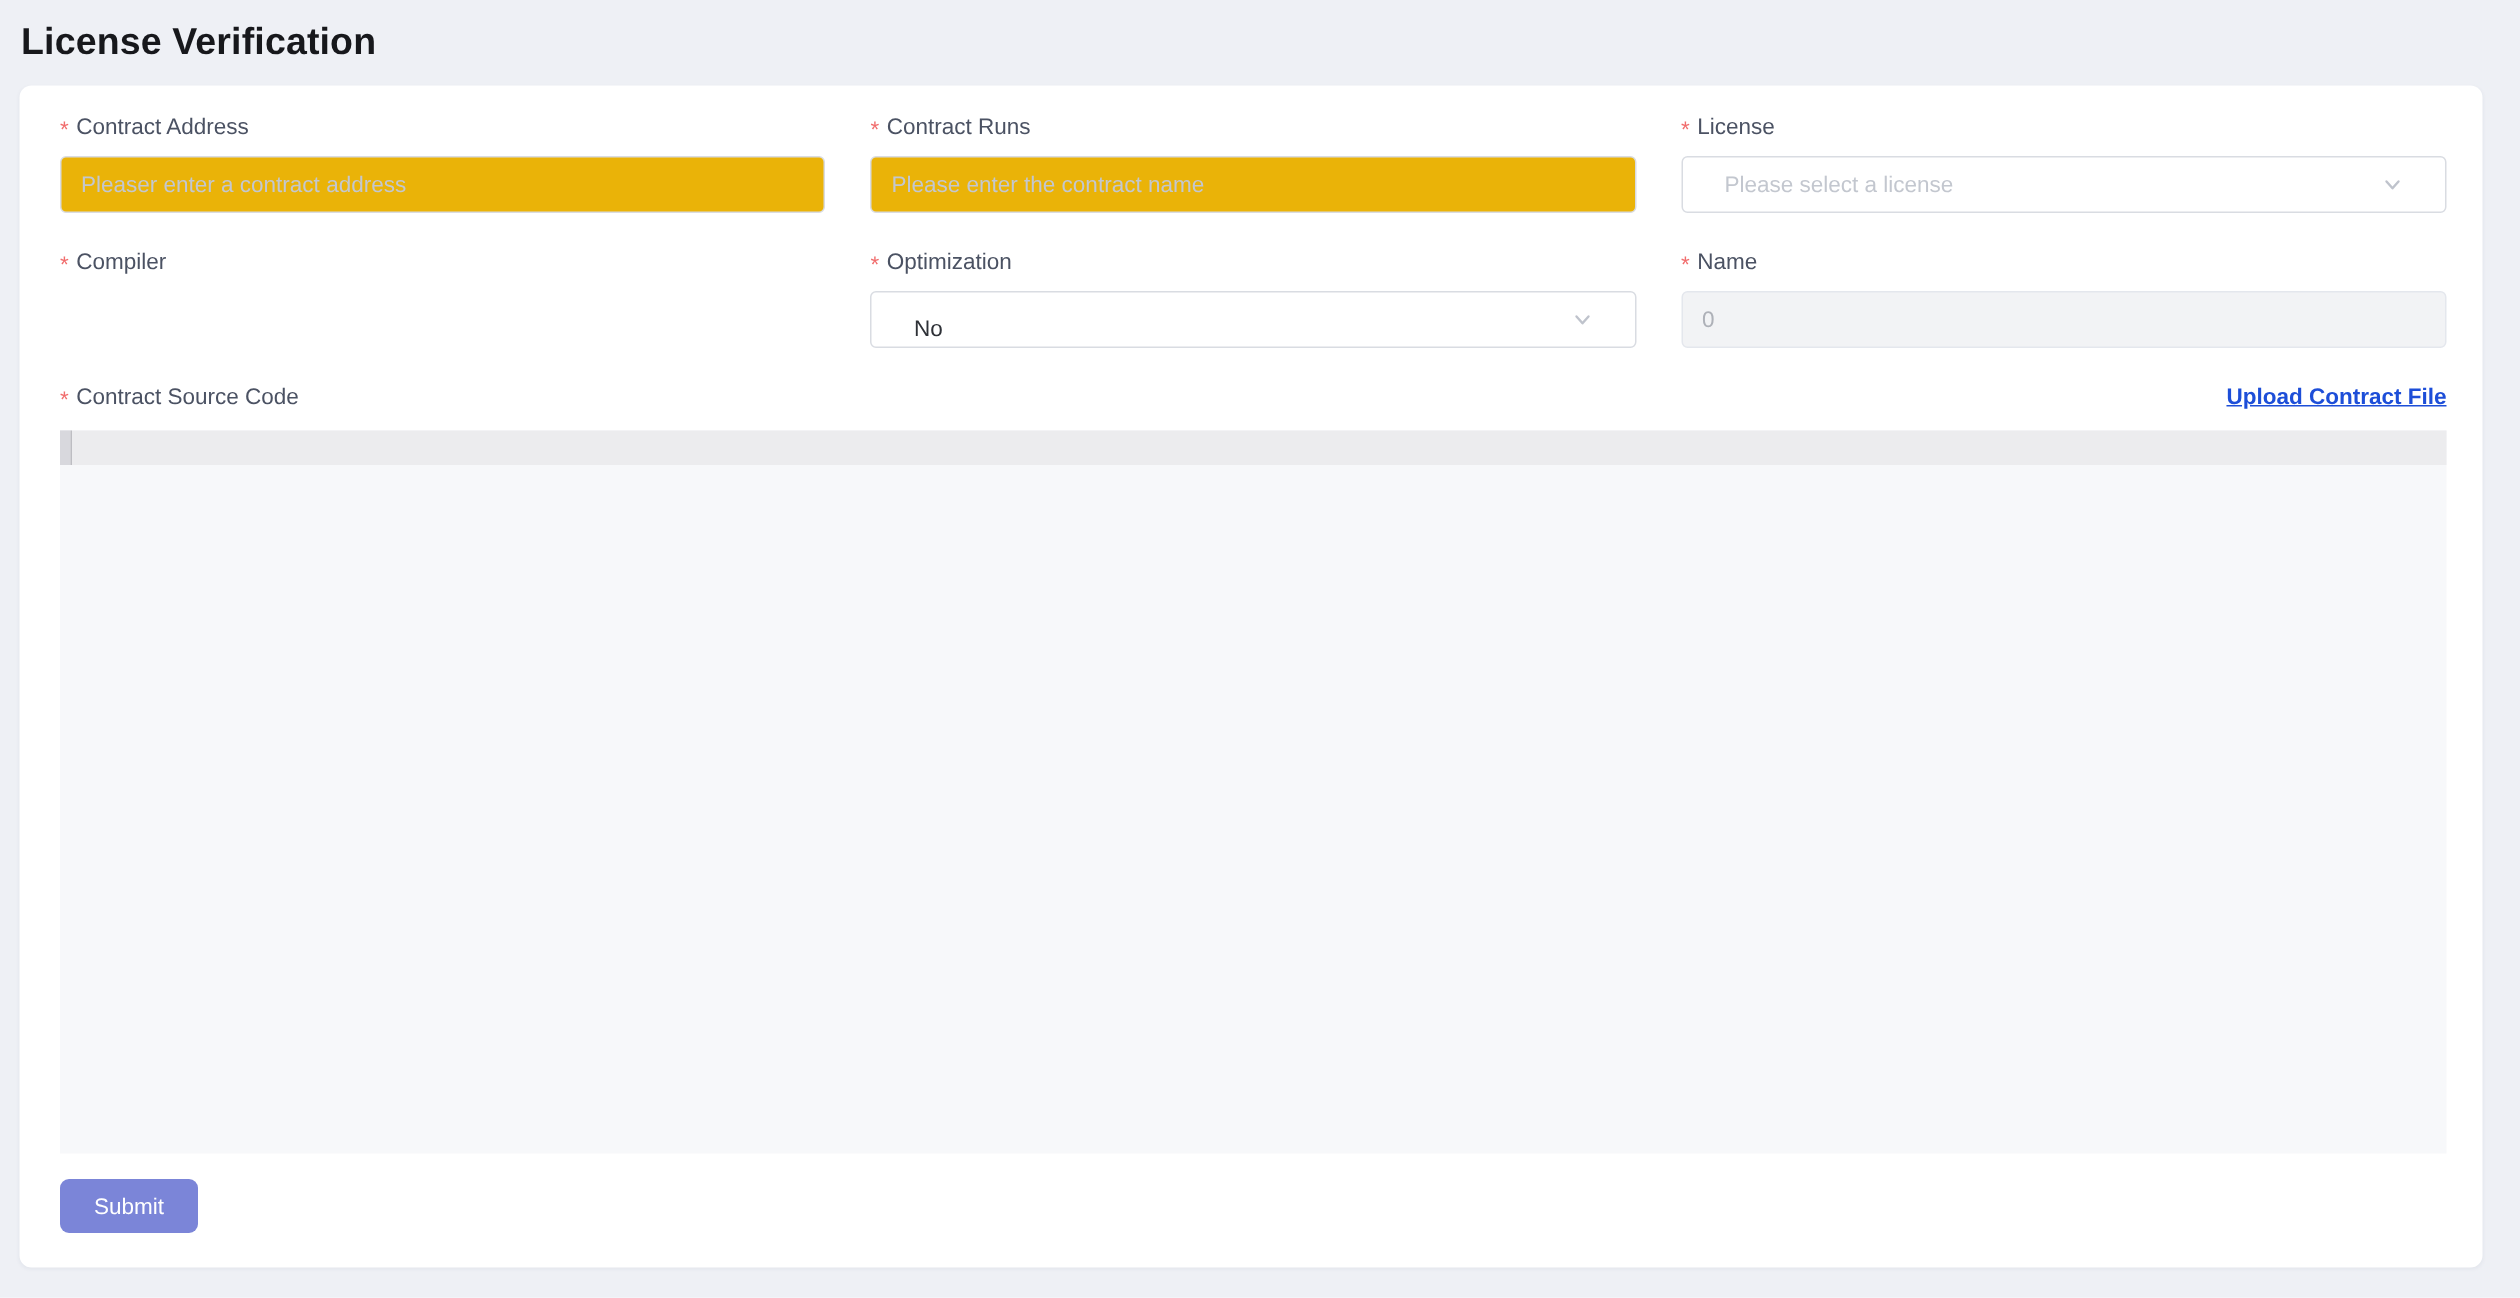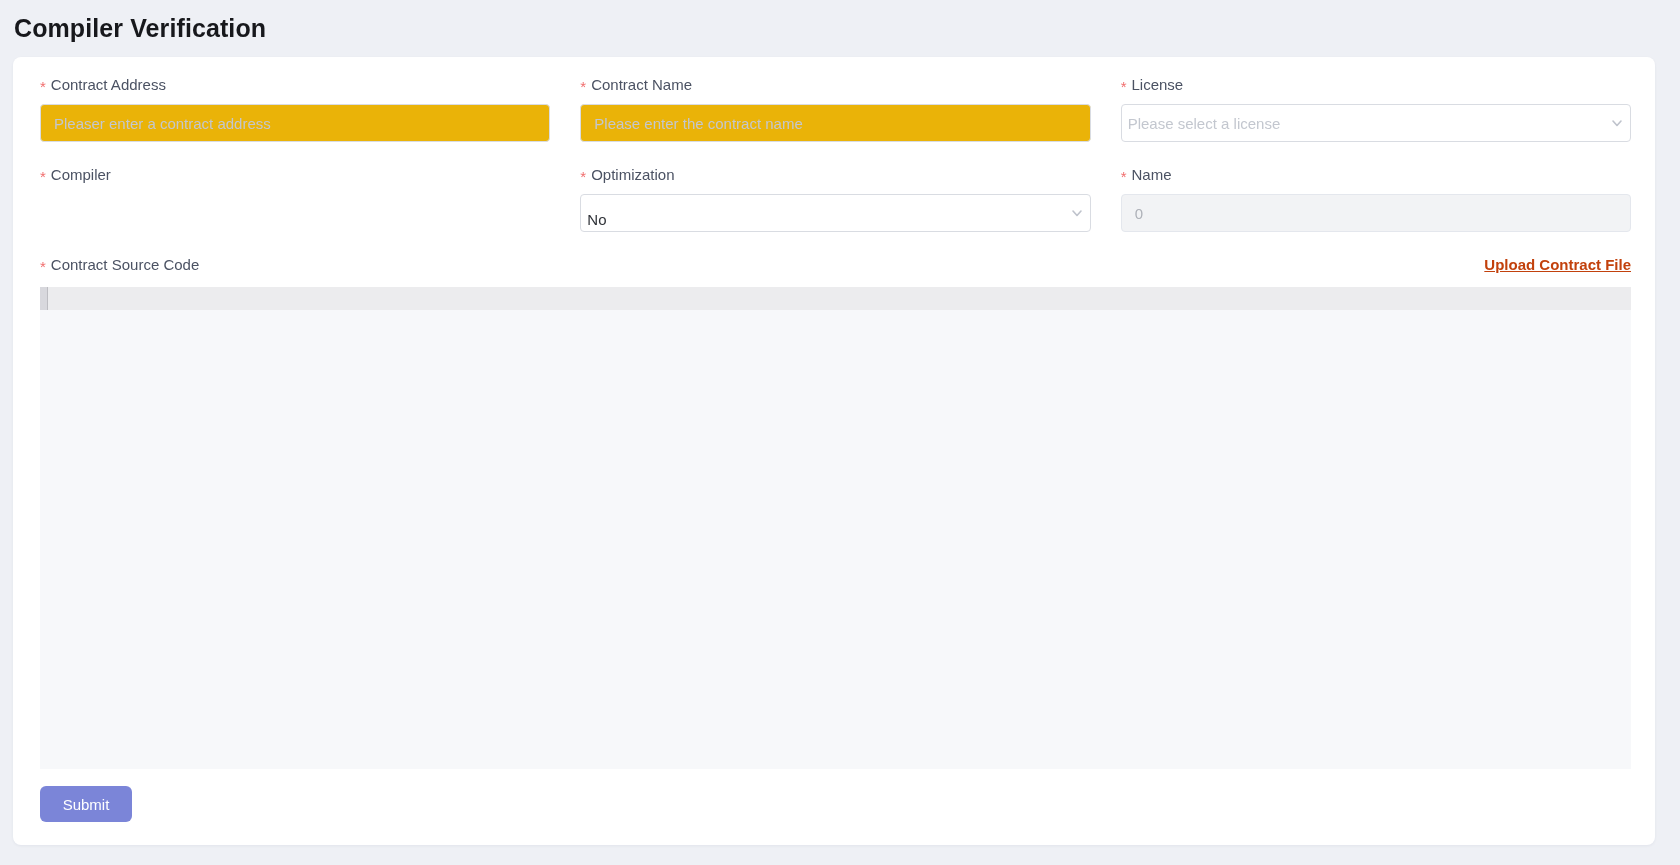--- a/index.html
+++ b/index.html
@@ -66,42 +66,42 @@
   .text-input:disabled {
     background: #f2f3f5;
     border-color: #e4e7ed;
     color: #aeb1b8;
   }
   .select-box {
     width: 100%;
     height: 38px;
     border: 1px solid #d9dce2;
     border-radius: 4px;
-    padding: 0 6px;
+    padding: 0 28px;
     display: flex;
     align-items: center;
     justify-content: space-between;
     background: #ffffff;
     cursor: pointer;
   }
   .select-text { font-size: 15px; color: #c3c7cf; }
   .select-text.has-value { color: #2e3137; margin-top: 12px; }
   .chevron { width: 14px; height: 14px; flex: 0 0 auto; }
   .chevron polyline { stroke: #bfc3cc; stroke-width: 1.6; fill: none; stroke-linecap: round; stroke-linejoin: round; }
   .source-section { margin-top: 23px; }
   .source-header {
     display: flex;
     align-items: center;
     justify-content: space-between;
     margin-bottom: 13px;
   }
   .upload-link {
     font-size: 15px;
     font-weight: 700;
-    color: #c2410c;
+    color: #1d4ed8;
     text-decoration: underline;
     cursor: pointer;
   }
   .code-editor {
     width: 100%;
     height: 482px;
     background: #f7f8fa;
     cursor: text;
   }
   .editor-active-line {
@@ -130,39 +130,39 @@
     color: #ffffff;
     font-size: 15px;
     font-family: "Liberation Sans", sans-serif;
     cursor: pointer;
   }
 </style>
 </head>
 <body>
 
 <div class="page-header">
-  <h1 class="page-title">Compiler Verification</h1>
+  <h1 class="page-title">License Verification</h1>
 </div>
 
 <div class="card">
 
   <div class="form-grid">
 
     <div class="form-item">
       <div class="field-label">
         <span class="required-star">*</span>
         <span>Contract Address</span>
       </div>
       <input class="text-input" type="text" placeholder="Pleaser enter a contract address" style="">
     </div>
 
     <div class="form-item">
       <div class="field-label">
         <span class="required-star">*</span>
-        <span>Contract Name</span>
+        <span>Contract Runs</span>
       </div>
       <input class="text-input" type="text" placeholder="Please enter the contract name" style="">
     </div>
 
     <div class="form-item">
       <div class="field-label">
         <span class="required-star">*</span>
         <span>License</span>
       </div>
       <div class="select-box">

